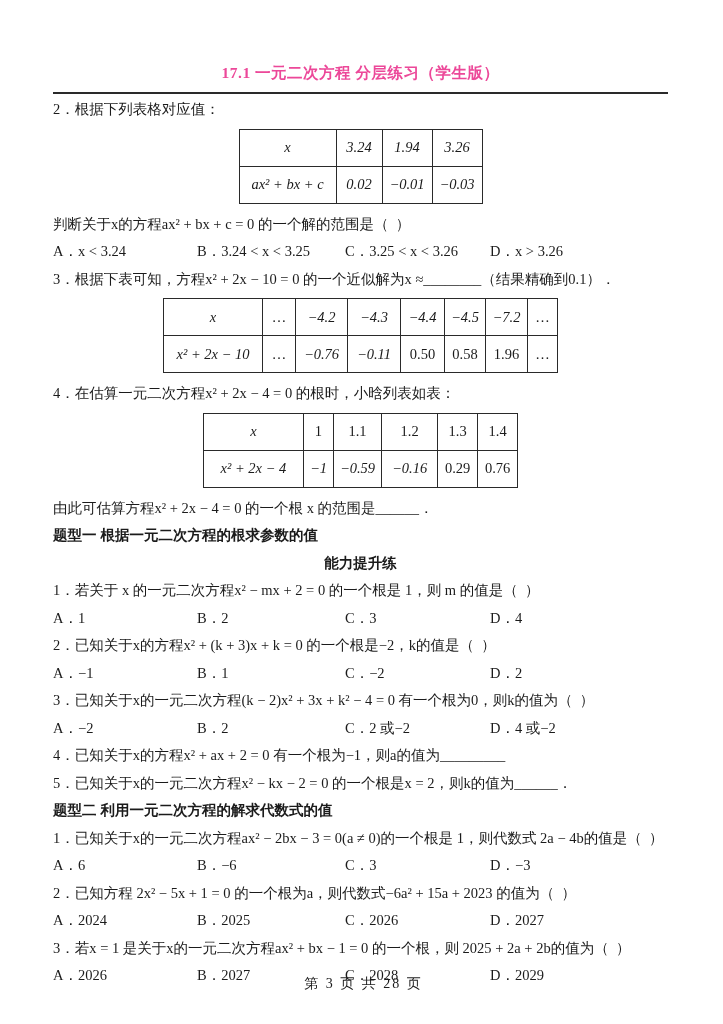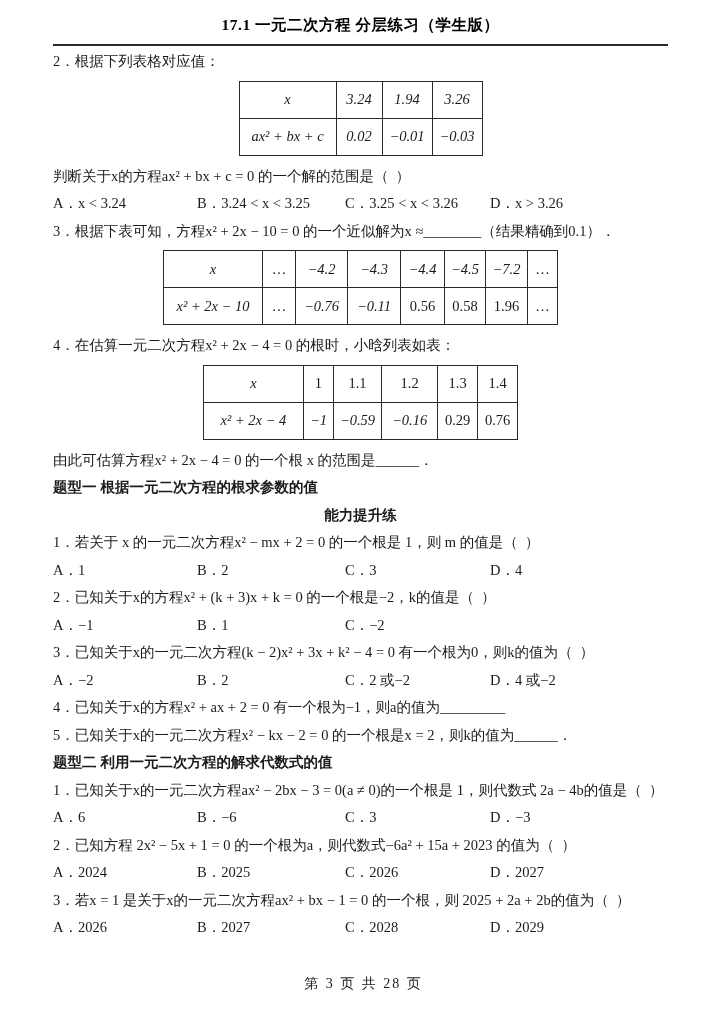--- a/index.html
+++ b/index.html
@@ -11,24 +11,25 @@
     color:#1b1b1b;
     font-size:14.5px;
     overflow:hidden;
     box-sizing:border-box;
     padding:12px 55px 0 53px;
   }
   .doc-title{
     text-align:center;
     font-weight:bold;
     font-size:15.5px;
-    color:#000000;
+    color:#ec4899;
     height:26px;
     line-height:26px;
     letter-spacing:.5px;
+    margin-top:48px;
   }
   .rule{
     border:none;
     border-top:2px solid #2a2a2a;
     margin:6px 0 2px 0;
   }
   .line{
     height:27.5px;
     display:flex;
     align-items:center;
@@ -130,21 +131,21 @@
       <td class="it">−4.4</td>
       <td class="it">−4.5</td>
       <td class="it">−7.2</td>
       <td class="up">…</td>
     </tr>
     <tr>
       <td class="lab">x² + 2x − 10</td>
       <td class="up">…</td>
       <td class="it">−0.76</td>
       <td class="it">−0.11</td>
-      <td class="up">0.56</td>
+      <td class="up">0.50</td>
       <td class="up">0.58</td>
       <td class="up">1.96</td>
       <td class="up">…</td>
     </tr>
   </tbody>
     </table>
 
   <div class="line">4．在估算一元二次方程x² + 2x − 4 = 0 的根时，小晗列表如表：</div>
 
   <table class="data">
@@ -188,20 +189,21 @@
     <span>B．2</span>
     <span>C．3</span>
     <span>D．4</span>
   </div>
 
   <div class="line">2．已知关于x的方程x² + (k + 3)x + k = 0 的一个根是−2，k的值是（  ）</div>
   <div class="opts">
     <span>A．−1</span>
     <span>B．1</span>
     <span>C．−2</span>
+    <span>D．2</span>
   </div>
 
   <div class="line">3．已知关于x的一元二次方程(k − 2)x² + 3x + k² − 4 = 0 有一个根为0，则k的值为（  ）</div>
   <div class="opts">
     <span>A．−2</span>
     <span>B．2</span>
     <span>C．2 或−2</span>
     <span>D．4 或−2</span>
   </div>
 

